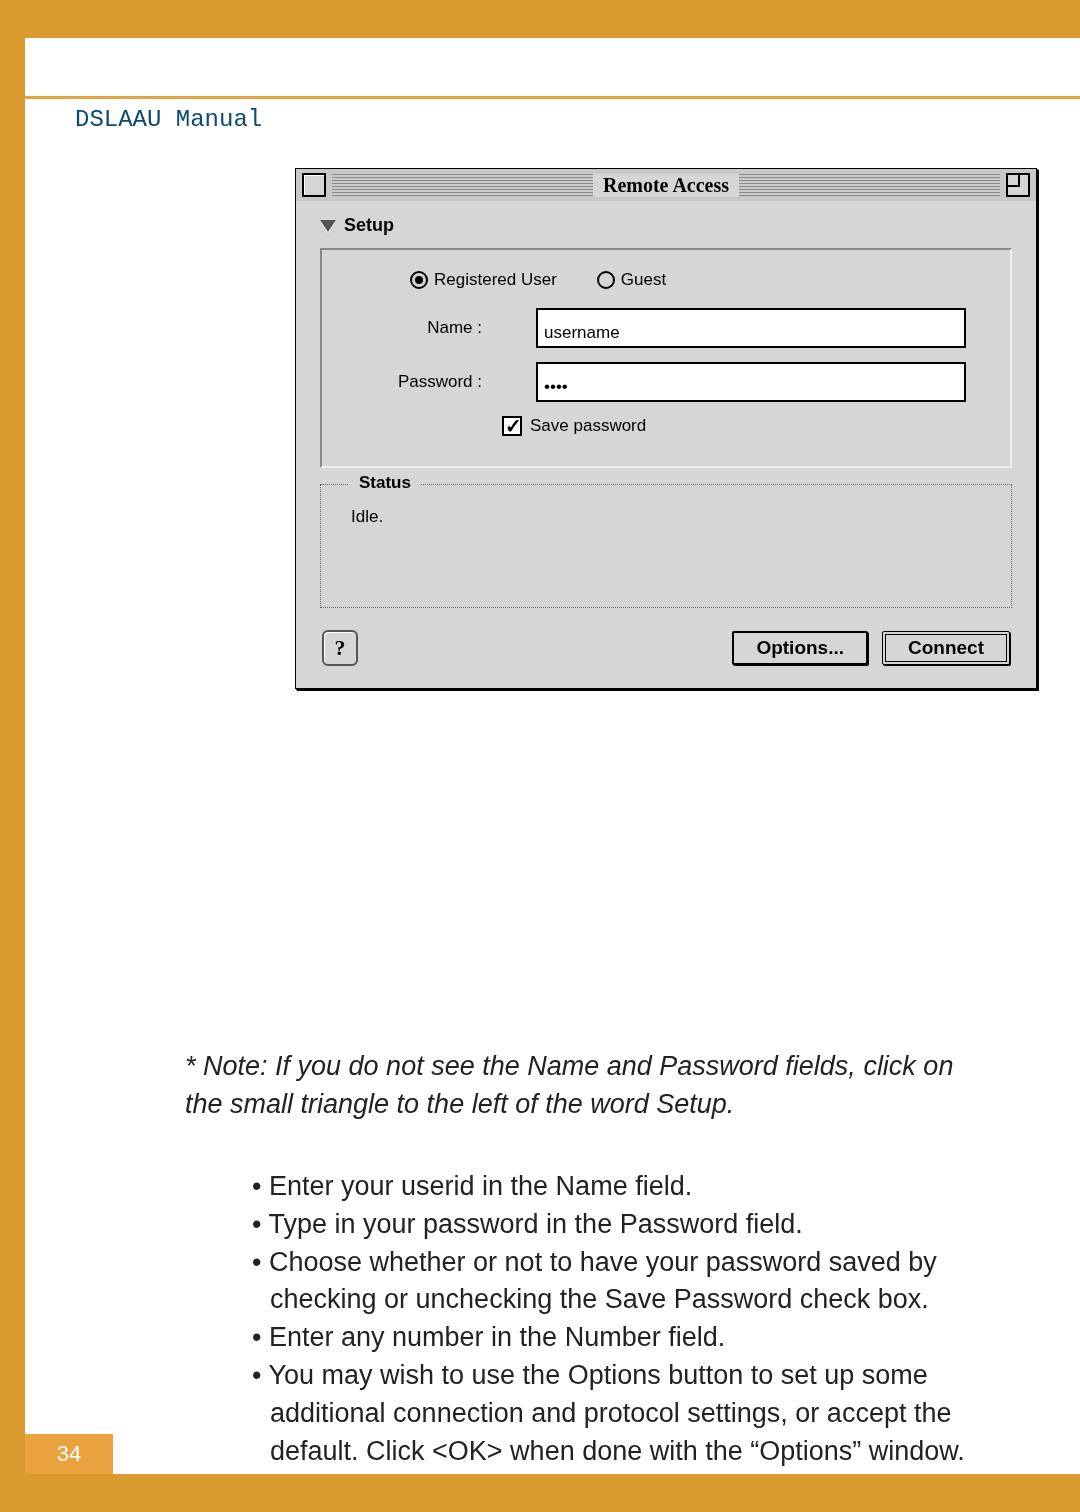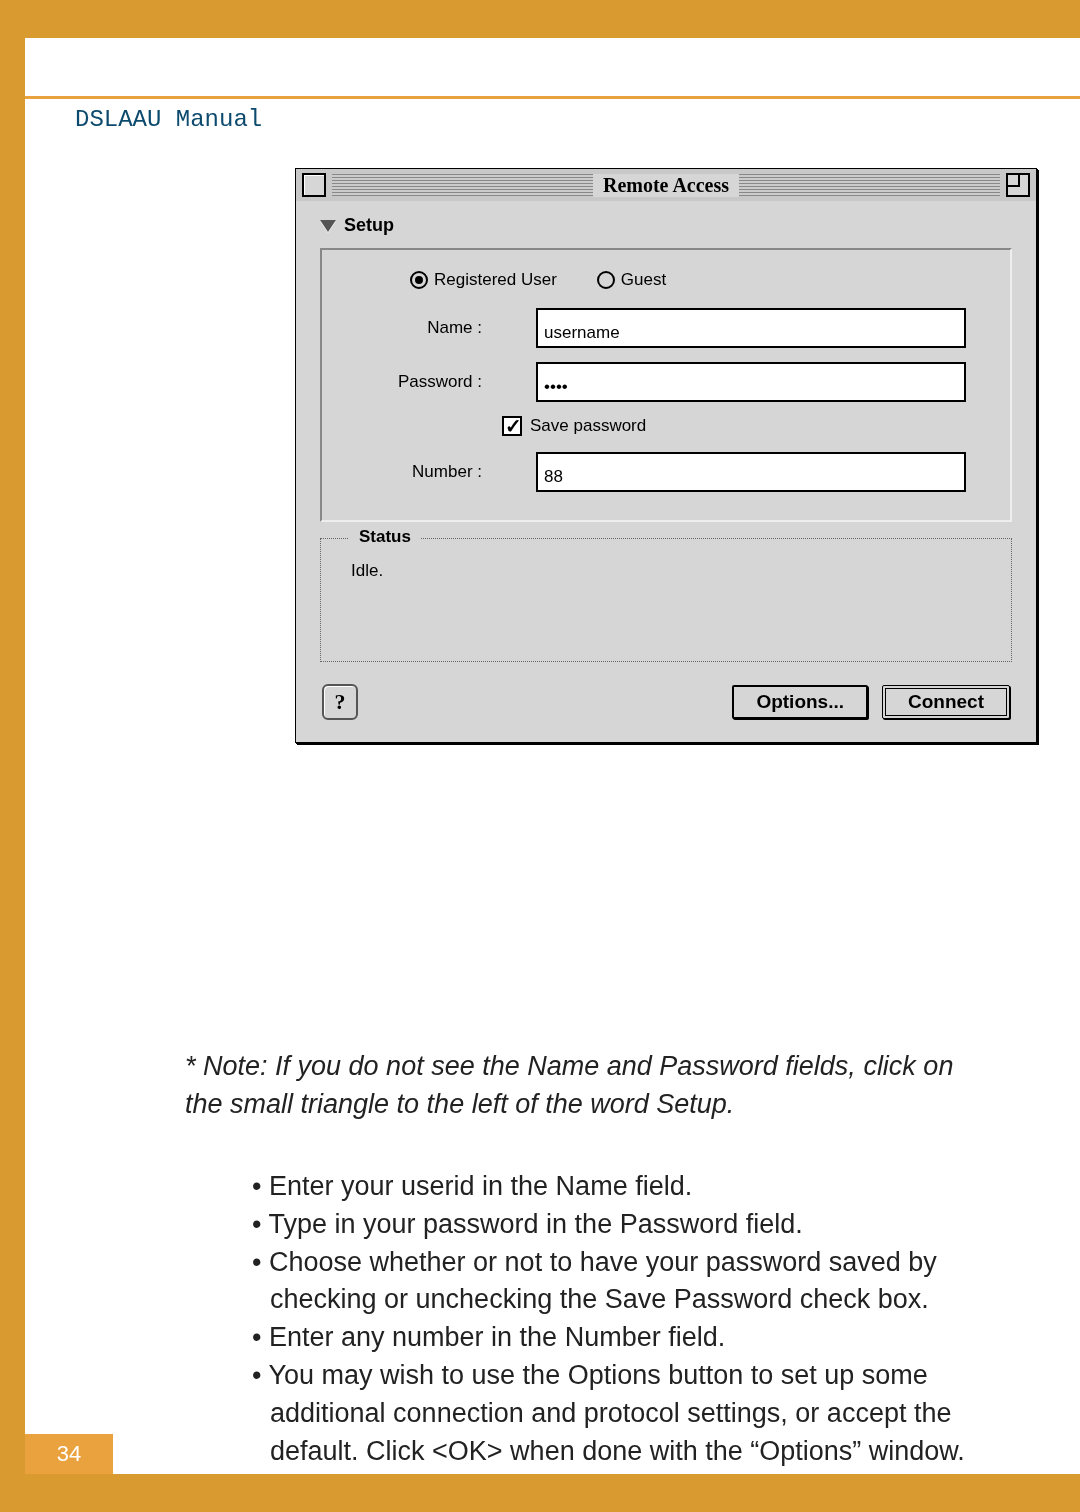--- a/index.html
+++ b/index.html
@@ -325,24 +325,20 @@
             <div class="form-input">username</div>
           </div>
           <div class="form-row">
             <div class="form-label">Password :</div>
             <div class="form-input">••••</div>
           </div>
           <div class="check-row">
             <span class="checkbox checked"></span>
             <span>Save password</span>
           </div>
-          <div class="form-row">
-            <div class="form-label">Number :</div>
-            <div class="form-input">88</div>
-          </div>
         </div>
 
         <div class="status-group">
           <div class="status-legend">Status</div>
           <div class="status-text">Idle.</div>
         </div>
 
         <div class="button-row">
           <div class="help-icon">
               <span>?</span>

